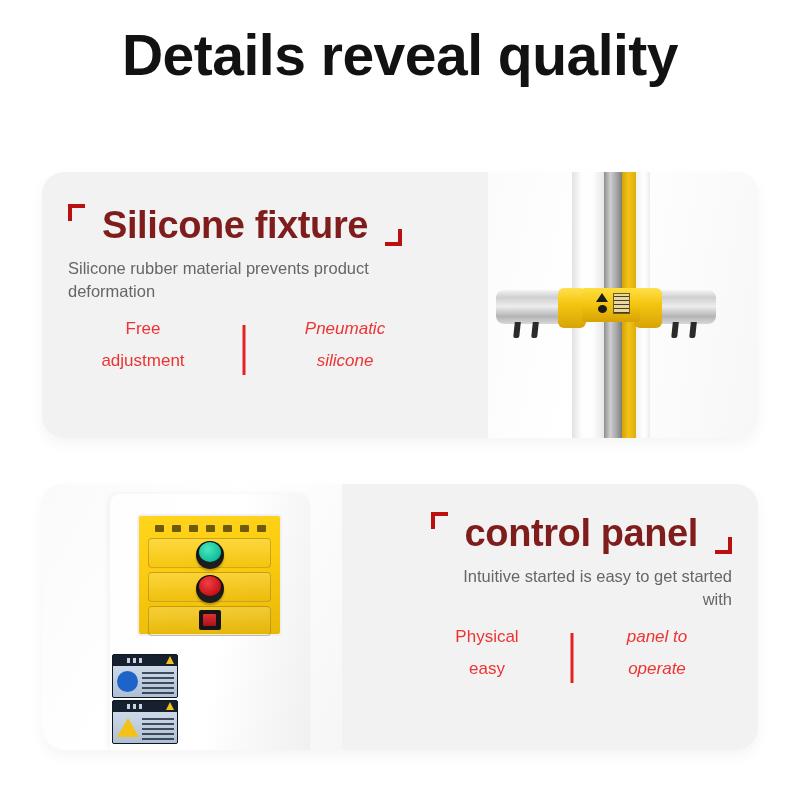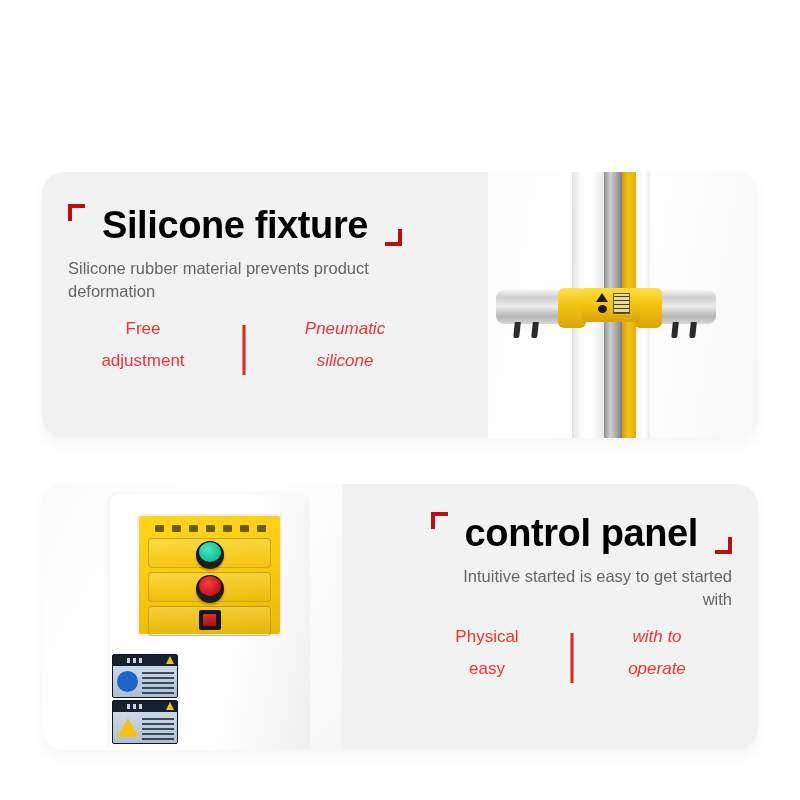--- a/index.html
+++ b/index.html
@@ -53,21 +53,21 @@
     position: relative;
     display: inline-block;
     margin-top: 32px;
     padding: 0 34px;
   }
   .tb-right .heading-row { margin-top: 28px; }
 
   .heading {
     font-size: 38px;
     font-weight: 700;
-    color: #000000;
+    color: #7f1d1d;
     line-height: 1.15;
     white-space: nowrap;
     letter-spacing: -0.4px;
   }
 
   
   .bracket {
     position: absolute;
     width: 17px;
     height: 17px;
@@ -288,20 +288,21 @@
     position: absolute; right: 3px; top: 4px; width: 32px; height: 24px;
     background: repeating-linear-gradient(0deg,#1c2a3c 0 2px,transparent 2px 5px);
     opacity: .8;
   }
 </style>
 </head>
 <body>
 
 <div class="page">
 
+  <div class="page-title">Details reveal quality</div>
 
   <div class="card card-1">
 
     <div class="photo-fixture">
       <div class="rail-white"></div>
       <div class="rail-gray"></div>
       <div class="rail-yellow"></div>
       <div class="rail-white-2"></div>
 
       <div class="clamp-arm left"></div>
@@ -407,21 +408,21 @@
 
       <div class="subtitle">Intuitive started is easy to get started with</div>
 
       <div class="features">
         <div class="feat-col col-a">
           <span class="feat-line-1">Physical</span>
           <span class="feat-line-2">easy</span>
         </div>
         <div class="feat-divider"></div>
         <div class="feat-col col-b">
-          <span class="feat-line-1">with to</span>
+          <span class="feat-line-1">panel to</span>
           <span class="feat-line-2">operate</span>
         </div>
       </div>
 
     </div>
   </div>
 
 </div>
 
 </body></html>

